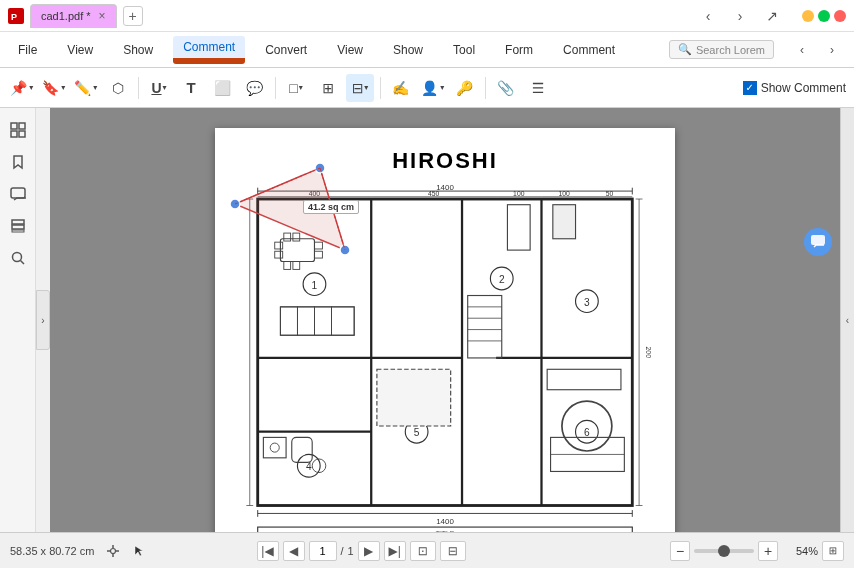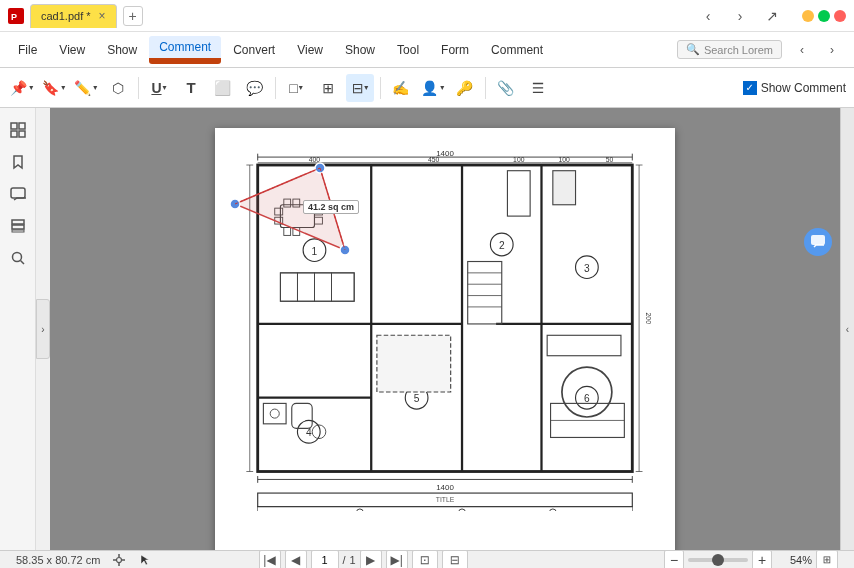--- a/index.html
+++ b/index.html
@@ -2,31 +2,31 @@
 <html><head>
   <meta charset="utf-8">
   <style>
     * { margin: 0; padding: 0; box-sizing: border-box; }
     body { font-family: 'Segoe UI', Arial, sans-serif; font-size: 12px; background: #f0f0f0; width: 854px; height: 568px; overflow: hidden; display: flex; flex-direction: column; }
 
     
     .title-bar { height: 32px; background: #fff; display: flex; align-items: center; padding: 0 8px; border-bottom: 1px solid #e0e0e0; }
     .title-bar-left { display: flex; align-items: center; gap: 6px; }
     .app-icon { width: 16px; height: 16px; background: #c00; border-radius: 2px; display: flex; align-items: center; justify-content: center; color: white; font-size: 8px; font-weight: bold; }
-    .tab { display: flex; align-items: center; gap: 4px; padding: 4px 10px; background: #fde047; border: 1px solid #ccc; border-bottom: none; border-radius: 4px 4px 0 0; font-size: 11px; color: #333; height: 24px; }
+    .tab { display: flex; align-items: center; gap: 4px; padding: 4px 10px; background: #f0abfc; border: 1px solid #ccc; border-bottom: none; border-radius: 4px 4px 0 0; font-size: 11px; color: #333; height: 24px; }
     .tab-add { width: 20px; height: 20px; border: 1px solid #ccc; border-radius: 3px; display: flex; align-items: center; justify-content: center; color: #666; cursor: pointer; font-size: 14px; }
     .title-center { flex: 1; text-align: center; font-size: 12px; color: #333; }
     .title-bar-right { display: flex; align-items: center; gap: 4px; }
     .win-min { background: #ffbd44; }
     .win-max { background: #00ca4e; }
     .win-close { background: #ff605c; }
     .win-btn-sq { width: 28px; height: 20px; display: flex; align-items: center; justify-content: center; color: #555; font-size: 14px; cursor: pointer; }
 
     
-    .menu-bar { height: 36px; background: #fff; display: flex; align-items: center; padding: 0 8px; border-bottom: 1px solid #d0d0d0; gap: 2px; }
+    .menu-bar { height: 36px; background: #fff; display: flex; align-items: center; padding: 0 8px; border-bottom: 1px solid #d0d0d0; gap: 10px; }
     .menu-item { padding: 4px 10px; font-size: 12px; color: #333; cursor: pointer; border-radius: 3px; }
     .menu-item.active { background: #e3efff; color: #0066cc; border-bottom: 6px solid #c2410c; }
     .menu-search { margin-left: auto; display: flex; align-items: center; gap: 4px; background: #f5f5f5; border: 1px solid #ccc; border-radius: 3px; padding: 2px 8px; font-size: 11px; color: #888; }
 
     
     .toolbar { height: 40px; background: #fff; display: flex; align-items: center; padding: 0 8px; border-bottom: 1px solid #d0d0d0; gap: 4px; }
     .tool-btn { width: 28px; height: 28px; display: flex; align-items: center; justify-content: center; border-radius: 3px; cursor: pointer; color: #444; font-size: 14px; position: relative; }
     .tool-btn.active { background: #ddeeff; }
     .tool-separator { width: 1px; height: 22px; background: #ddd; margin: 0 2px; }
     .tool-dropdown { display: flex; align-items: center; gap: 1px; }
@@ -48,21 +48,21 @@
     .content-area { flex: 1; background: #888; display: flex; align-items: flex-start; justify-content: center; padding: 20px; overflow: auto; position: relative; }
 
     
     .right-collapse { width: 14px; background: #e8e8e8; border-left: 1px solid #ccc; display: flex; align-items: center; justify-content: center; cursor: pointer; color: #555; font-size: 10px; }
 
     
     .pdf-page { background: white; width: 460px; min-height: 480px; position: relative; box-shadow: 0 2px 8px rgba(0,0,0,0.4); padding: 20px; }
     .pdf-title { text-align: center; font-size: 22px; font-weight: bold; letter-spacing: 2px; margin-bottom: 8px; font-family: Arial, sans-serif; }
 
     
-    .bottom-bar { height: 18px; background: #f0f0f0; border-top: 1px solid #ccc; display: flex; align-items: center; padding: 0 16px; gap: 8px; font-size: 11px; color: #444; }
+    .bottom-bar { height: 36px; background: #f0f0f0; border-top: 1px solid #ccc; display: flex; align-items: center; padding: 0 10px; gap: 8px; font-size: 11px; color: #444; }
     .bottom-nav { display: flex; align-items: center; gap: 4px; margin: 0 auto; }
     .bottom-nav-btn { width: 22px; height: 20px; display: flex; align-items: center; justify-content: center; border: 1px solid #ccc; border-radius: 2px; cursor: pointer; font-size: 12px; color: #555; background: #fff; }
     .page-input { width: 28px; height: 20px; border: 1px solid #ccc; text-align: center; font-size: 11px; background: #fff; border-radius: 2px; }
     .zoom-controls { display: flex; align-items: center; gap: 4px; margin-left: auto; }
     .zoom-btn { width: 20px; height: 20px; display: flex; align-items: center; justify-content: center; border: 1px solid #ccc; border-radius: 2px; cursor: pointer; font-size: 14px; background: #fff; }
     .zoom-slider { width: 60px; height: 4px; background: #ccc; border-radius: 2px; position: relative; cursor: pointer; }
     .zoom-thumb { width: 12px; height: 12px; background: #555; border-radius: 50%; position: absolute; top: -4px; left: 50%; transform: translateX(-50%); }
     .zoom-level { width: 36px; text-align: right; font-size: 11px; color: #333; }
     .fit-btn { width: 22px; height: 20px; display: flex; align-items: center; justify-content: center; border: 1px solid #ccc; border-radius: 2px; cursor: pointer; font-size: 10px; background: #fff; }
 
@@ -255,20 +255,21 @@
         <circle cx="20" cy="76" r="5" fill="#5588dd" stroke="white" stroke-width="1.5"></circle>
         <circle cx="105" cy="40" r="5" fill="#5588dd" stroke="white" stroke-width="1.5"></circle>
         <circle cx="130" cy="122" r="5" fill="#5588dd" stroke="white" stroke-width="1.5"></circle>
 
         <line x1="20" y1="76" x2="105" y2="40" stroke="#cc3333" stroke-width="1" stroke-dasharray="3,2"></line>
         <line x1="105" y1="40" x2="130" y2="122" stroke="#cc3333" stroke-width="1" stroke-dasharray="3,2"></line>
       </svg>
 
       <div class="area-label" style="position:absolute;top:72px;left:88px;background:white;border:1px solid #aaa;padding:1px 4px;font-size:9px;z-index:11;border-radius:2px;">41.2 sq cm</div>
 
+      <div class="pdf-title">HIROSHI</div>
 
       <svg viewBox="0 0 370 320" width="100%" style="display:block;margin:0 auto;">
 
         <rect x="20" y="15" width="330" height="270" fill="none" stroke="#222" stroke-width="2.5"></rect>
 
         <line x1="20" y1="8" x2="350" y2="8" stroke="#333" stroke-width="0.8"></line>
         <line x1="20" y1="5" x2="20" y2="11" stroke="#333" stroke-width="0.8"></line>
         <line x1="350" y1="5" x2="350" y2="11" stroke="#333" stroke-width="0.8"></line>
         <text x="185" y="7" font-size="7" text-anchor="middle" fill="#333">1400</text>
 

